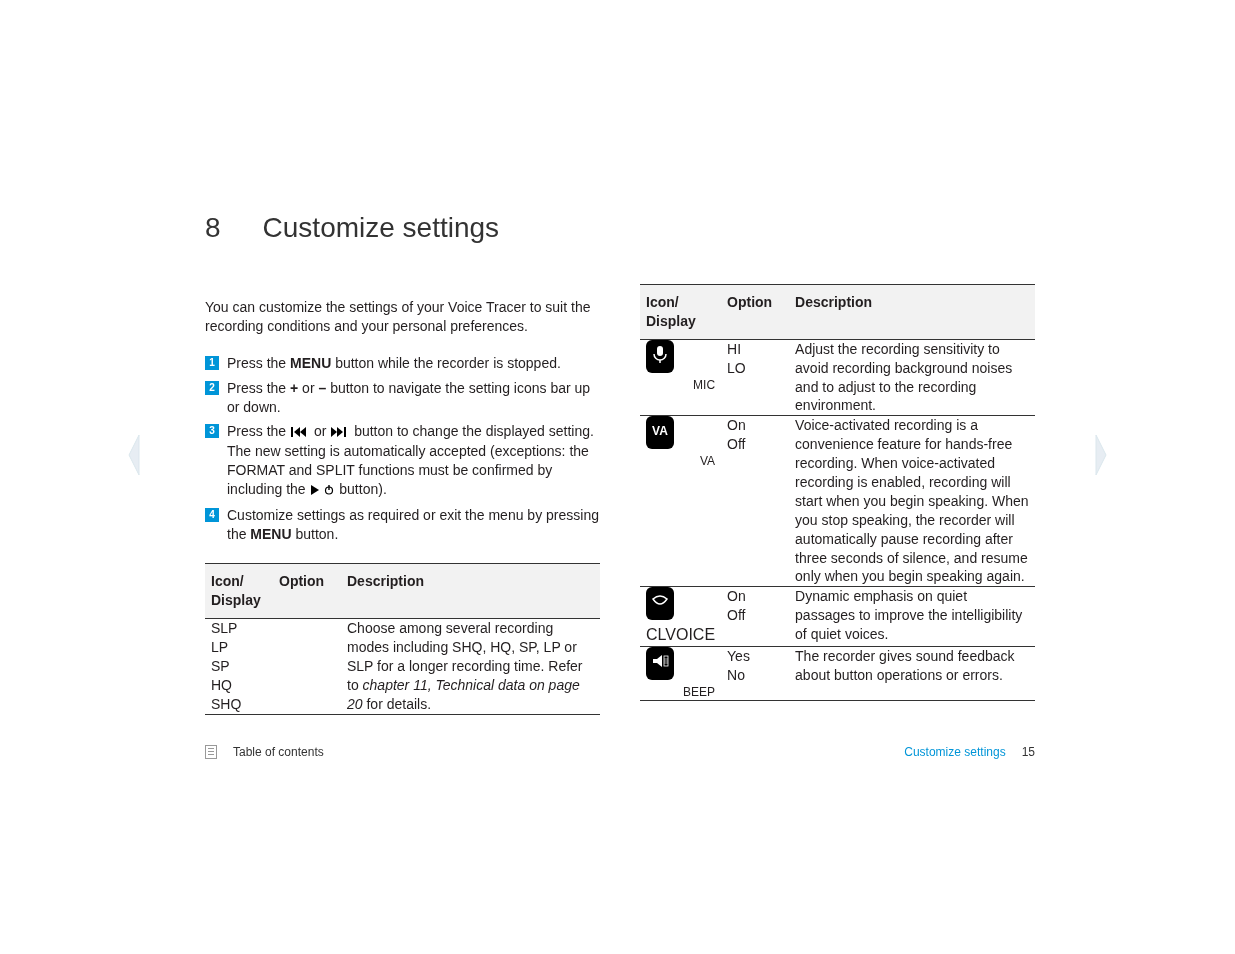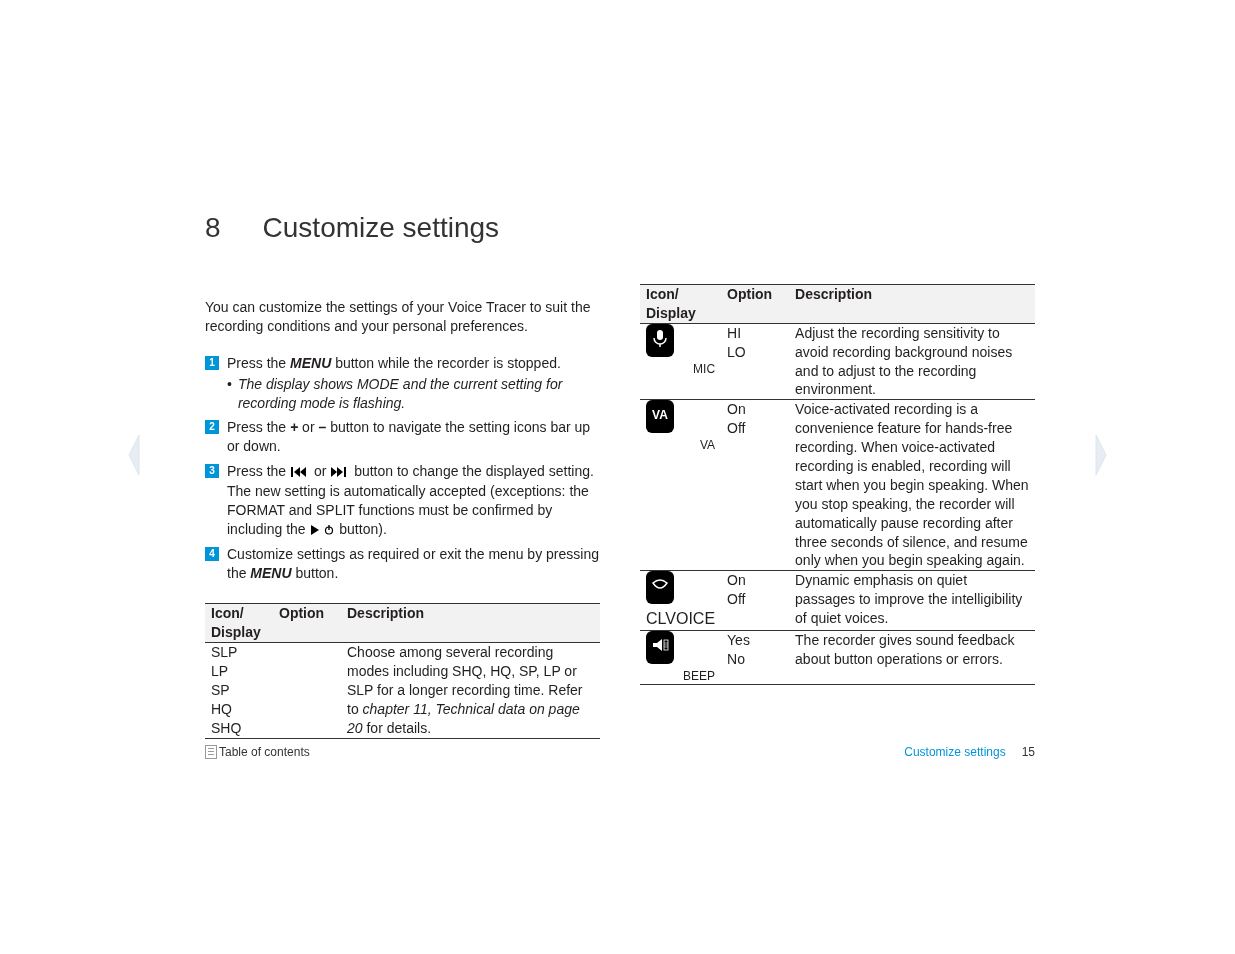--- a/index.html
+++ b/index.html
@@ -77,36 +77,36 @@
   .step-sub {
     font-style: italic;
     display: flex;
     gap: 6px;
     margin-top: 2px;
   }
   .step-sub::before {
     content: "•";
     font-style: normal;
   }
-  .bold { font-weight: bold; font-style: italic; }
+  .bold { font-weight: bold; }
   .inline-icon {
     display: inline-block;
     vertical-align: middle;
     margin: 0 1px;
   }
 
   table.settings {
     border-collapse: collapse;
     width: 100%;
     font-size: 14px;
   }
   table.settings thead th {
     text-align: left;
     font-weight: bold;
-    padding: 0 6px;
+    padding: 8px 6px;
     border-top: 1.5px solid #333;
     border-bottom: 1px solid #333;
     background: #f2f2f2;
     vertical-align: top;
   }
   table.settings td {
     padding: 0 6px;
     border-bottom: 1px solid #333;
     vertical-align: top;
   }
@@ -139,21 +139,21 @@
     bottom: 195px;
     width: 830px;
     display: flex;
     justify-content: space-between;
     align-items: center;
     font-size: 12px;
   }
   .toc-link {
     display: flex;
     align-items: center;
-    gap: 2px;
+    gap: 16px;
     color: #333;
   }
   .toc-icon {
     width: 10px;
     height: 12px;
     border: 1px solid #999;
     position: relative;
   }
   .toc-icon::before {
     content: "";
@@ -214,23 +214,20 @@
     <div class="two-col">
 
       <div class="col">
         <p class="intro">You can customize the settings of your Voice Tracer to suit the recording conditions and your personal preferences.</p>
 
         <ol class="steps">
           <li>
             <span class="step-num">1</span>
             <span class="step-text">
               <span>Press the </span><span class="bold">MENU</span><span> button while the recorder is stopped.</span>
-              <span class="step-sub">
-                  <span>The display shows MODE and the current setting for recording mode is flashing.</span>
-                </span>
             </span>
           </li>
           <li>
             <span class="step-num">2</span>
             <span class="step-text">
               <span>Press the </span><span class="bold">+</span><span> or </span><span class="bold">–</span><span> button to navigate the setting icons bar up or down.</span>
             </span>
           </li>
           <li>
             <span class="step-num">3</span>

